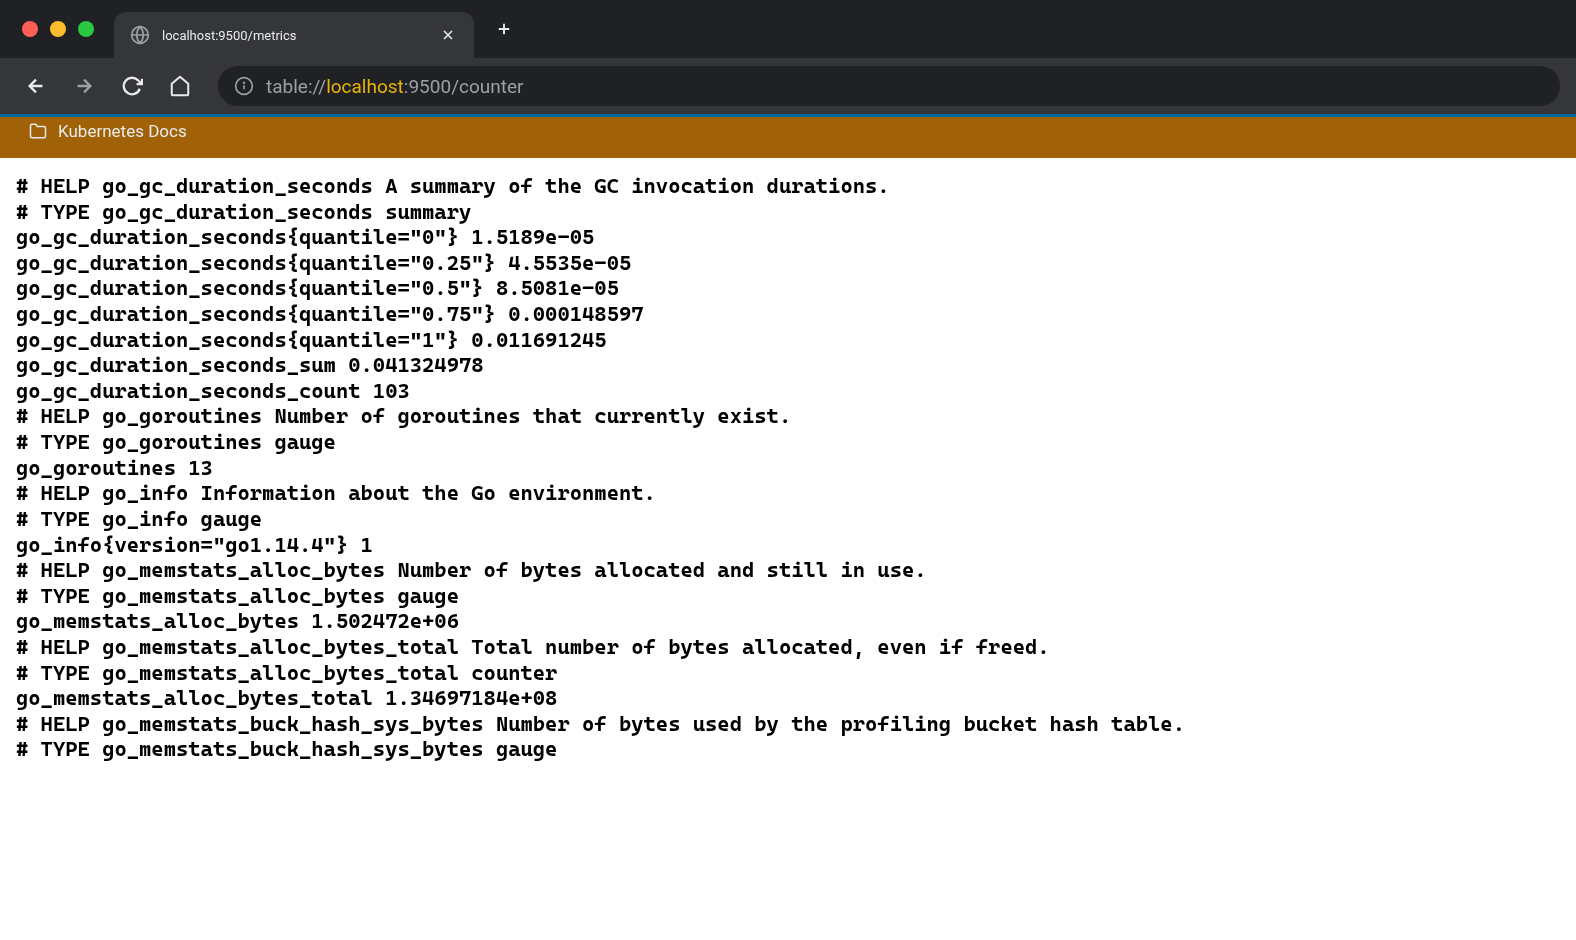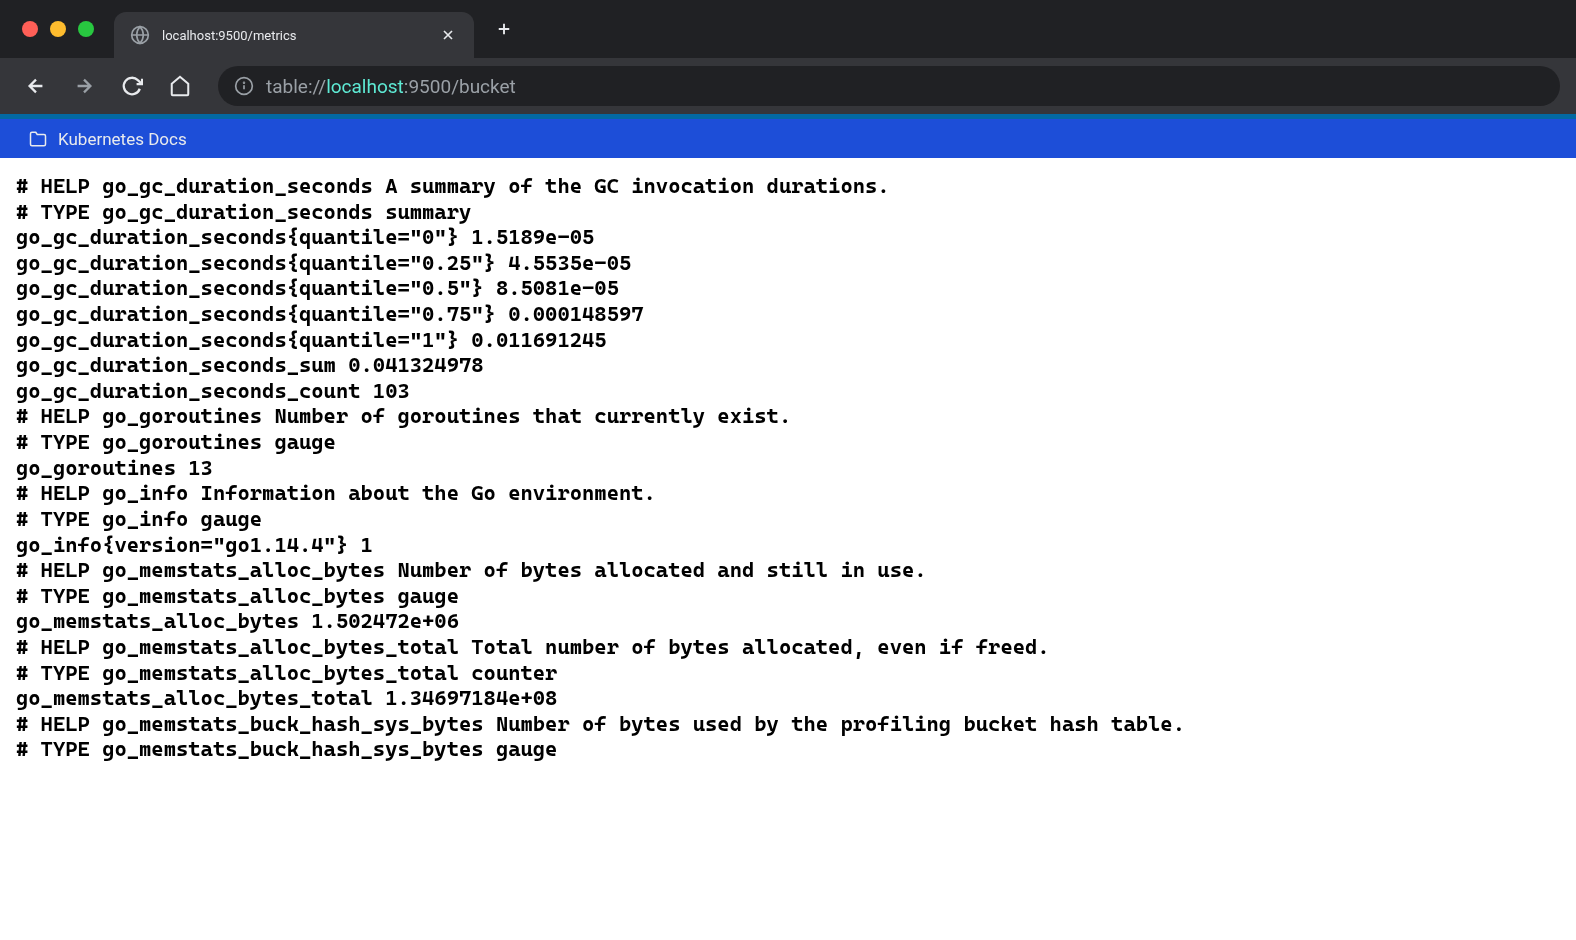--- a/index.html
+++ b/index.html
@@ -120,29 +120,29 @@
       height: 20px;
       display: flex;
       align-items: center;
       justify-content: center;
     }
     .url-text {
       color: #9aa0a6;
       font-size: 19px;
       white-space: nowrap;
     }
-    .url-host { color: #5eead4; }
+    .url-host { color: #eab308; }
     .bookmarks-bar {
       display: flex;
-      align-items: center;
+      align-items: flex-start;
       height: 44px;
-      background: #1d4ed8;
+      background: #a16207;
       padding: 0 20px;
       gap: 10px;
-      border-top: 5px solid #0369a1;
+      border-top: 3px solid #0369a1;
     }
     .bookmark {
       display: flex;
       align-items: center;
       gap: 10px;
       color: #e8eaed;
       font-size: 17px;
       cursor: pointer;
       padding: 4px 8px;
       border-radius: 4px;
@@ -217,21 +217,21 @@
       </svg>
     </div>
     <div class="address-bar">
       <span class="info-icon">
         <svg viewBox="0 0 24 24" width="20" height="20" fill="none" stroke="currentColor" stroke-width="2">
           <circle cx="12" cy="12" r="10"></circle>
           <path d="M12 16v-5"></path>
           <circle cx="12" cy="8" r="0.5" fill="currentColor"></circle>
         </svg>
       </span>
-      <span class="url-text"><span>table://</span><span class="url-host">localhost</span><span>:9500/bucket</span></span>
+      <span class="url-text"><span>table://</span><span class="url-host">localhost</span><span>:9500/counter</span></span>
     </div>
   </div>
 
   <div class="bookmarks-bar">
     <div class="bookmark">
       <span class="bookmark-icon">
         <svg viewBox="0 0 24 24" width="20" height="18" fill="none" stroke="#e8eaed" stroke-width="2">
           <path d="M22 19a2 2 0 0 1-2 2H4a2 2 0 0 1-2-2V5a2 2 0 0 1 2-2h5l2 3h9a2 2 0 0 1 2 2z"></path>
         </svg>
       </span>

